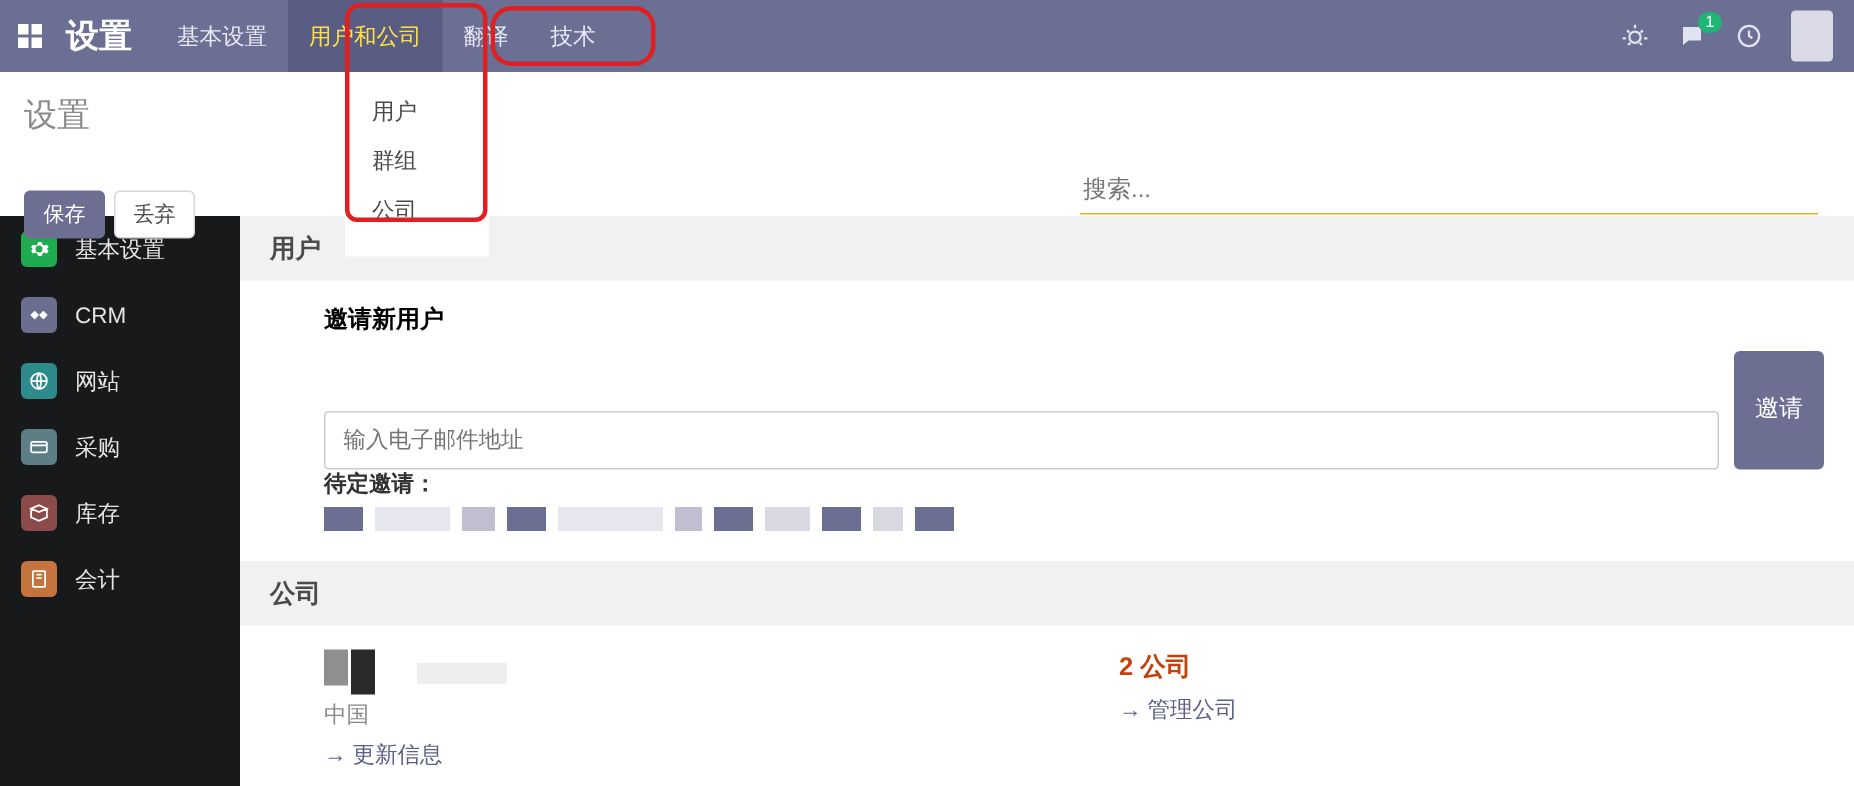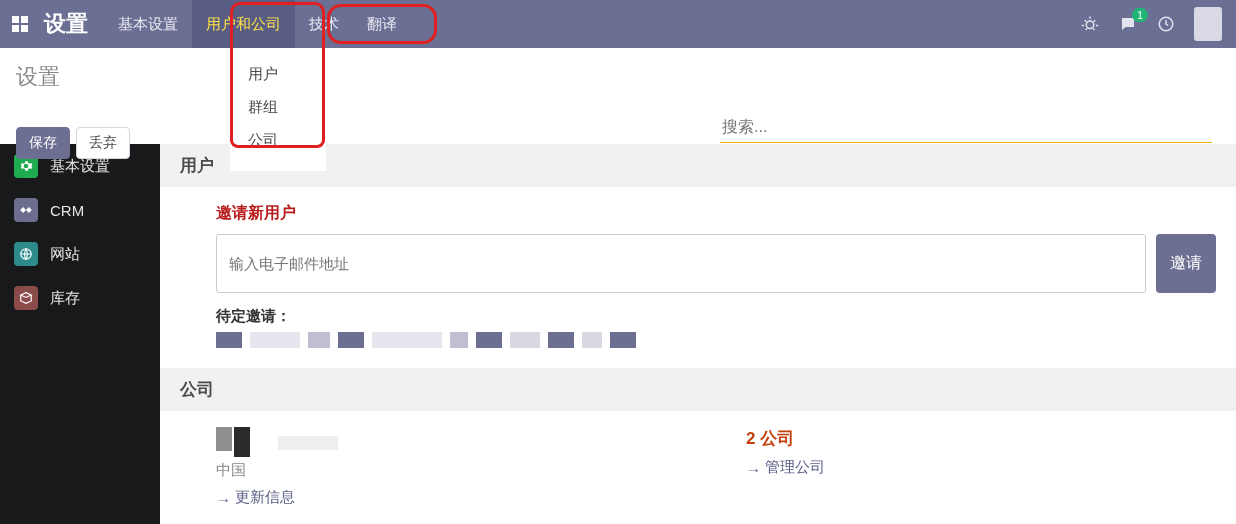--- a/index.html
+++ b/index.html
@@ -54,25 +54,25 @@
   .content { flex: 1; background: #fff; overflow: auto; }
   .section-head { background: #f1f1f1; font-weight: 700; font-size: 17px; color: #4b4b4b; padding: 10px 20px; }
   .section-body { display: flex; padding: 16px 20px 20px 56px; gap: 60px; }
   .col { flex: 1; min-width: 0; }
 
   .user-count { display: flex; align-items: center; gap: 10px; font-size: 17px; font-weight: 700; color: #333; }
   .link-action { color: #5b5f87; font-size: 15px; margin-top: 8px; display: inline-flex; align-items: center; gap: 4px; cursor: pointer; }
   .link-action::before { content: "→"; color: #5b5f87; font-weight: 700; }
   .help-icon { width: 18px; height: 18px; border-radius: 50%; background: #6d87a8; color: #fff; font-size: 12px; display: inline-flex; align-items: center; justify-content: center; }
 
-  .invite-title { font-weight: 700; font-size: 16px; color: #b91c1c; margin-bottom: 10px; font-family: Liberation Mono, monospace; }
+  .invite-title { font-weight: 700; font-size: 16px; color: #000000; margin-bottom: 10px; font-family: Liberation Mono, monospace; }
   .invite-row { display: flex; gap: 10px; align-items: stretch; }
-  .invite-row input { flex: 1; border: 1px solid #ccc; padding: 20px 12px; font-size: 15px; border-radius: 3px; }
+  .invite-row input { flex: 1; border: 1px solid #ccc; padding: 10px 12px; font-size: 15px; border-radius: 3px; margin-top: 40px; }
   .invite-btn { width: 60px; background: #6c6f92; color: #fff; border: none; border-radius: 4px; font-size: 16px; display: flex; align-items: center; justify-content: center; text-align: center; line-height: 1.15; cursor: pointer; }
-  .pending { margin-top: 14px; font-size: 15px; font-weight: 700; color: #333; }
+  .pending { margin-top: 0; font-size: 15px; font-weight: 700; color: #333; }
   .pending-chips { display: flex; gap: 8px; flex-wrap: wrap; margin-top: 6px; }
   .pending-chips span { height: 16px; display: inline-block; }
 
   .company-logo { width: 48px; height: 32px; display: inline-flex; }
   .company-country { color: #888; font-size: 15px; margin-top: 2px; }
 
   svg { display: block; }
 </style>
 </head>
 <body>
@@ -83,22 +83,22 @@
         <span></span>
         <span></span>
         <span></span>
         <span></span>
       </div>
   </div>
   <div class="topbar-title">设置</div>
   <div class="topnav">
     <div class="topnav-item">基本设置</div>
     <div class="topnav-item active">用户和公司</div>
+    <div class="topnav-item">翻译</div>
     <div class="topnav-item">技术</div>
-    <div class="topnav-item">翻译</div>
   </div>
   <div class="topbar-right">
     <div class="tb-icon">
       <svg width="18" height="18" viewBox="0 0 24 24" fill="none" stroke="#e2e3ef" stroke-width="2">
           <circle cx="12" cy="13" r="5"></circle>
           <path d="M12 2v3M5 7l2 2M19 7l-2 2M4 14H1M23 14h-3M6 20l2-2M18 20l-2-2"></path>
         </svg>
     </div>
     <div class="tb-icon chat-badge">
       <svg width="18" height="18" viewBox="0 0 24 24" fill="#e2e3ef">
@@ -157,26 +157,44 @@
     <div class="side-item">
       <span class="sicon sicon-web">
           <svg width="14" height="14" viewBox="0 0 24 24" fill="none" stroke="#fff" stroke-width="2">
             <circle cx="12" cy="12" r="9"></circle>
             <path d="M3 12h18M12 3c3 3 3 15 0 18M12 3c-3 3-3 15 0 18"></path>
           </svg>
         </span>
       <span>网站</span>
     </div>
     <div class="side-item">
+      <span class="sicon sicon-purchase">
+          <svg width="14" height="14" viewBox="0 0 24 24" fill="none" stroke="#fff" stroke-width="2">
+            <rect x="3" y="6" width="18" height="12" rx="2"></rect>
+            <path d="M3 10h18"></path>
+          </svg>
+        </span>
+      <span>采购</span>
+    </div>
+    <div class="side-item">
       <span class="sicon sicon-stock">
           <svg width="14" height="14" viewBox="0 0 24 24" fill="none" stroke="#fff" stroke-width="2">
             <path d="M3 7l9-4 9 4-9 4-9-4zM3 7v10l9 4 9-4V7"></path>
           </svg>
         </span>
       <span>库存</span>
+    </div>
+    <div class="side-item">
+      <span class="sicon sicon-account">
+          <svg width="14" height="14" viewBox="0 0 24 24" fill="none" stroke="#fff" stroke-width="2">
+            <rect x="5" y="3" width="14" height="18" rx="1"></rect>
+            <path d="M9 7h6M9 11h6"></path>
+          </svg>
+        </span>
+      <span>会计</span>
     </div>
   </div>
 
   <div class="content">
 
     <div class="section-head">用户</div>
     <div class="section-body">
       <div class="col">
         <div class="invite-title">邀请新用户</div>
         <div class="invite-row">

